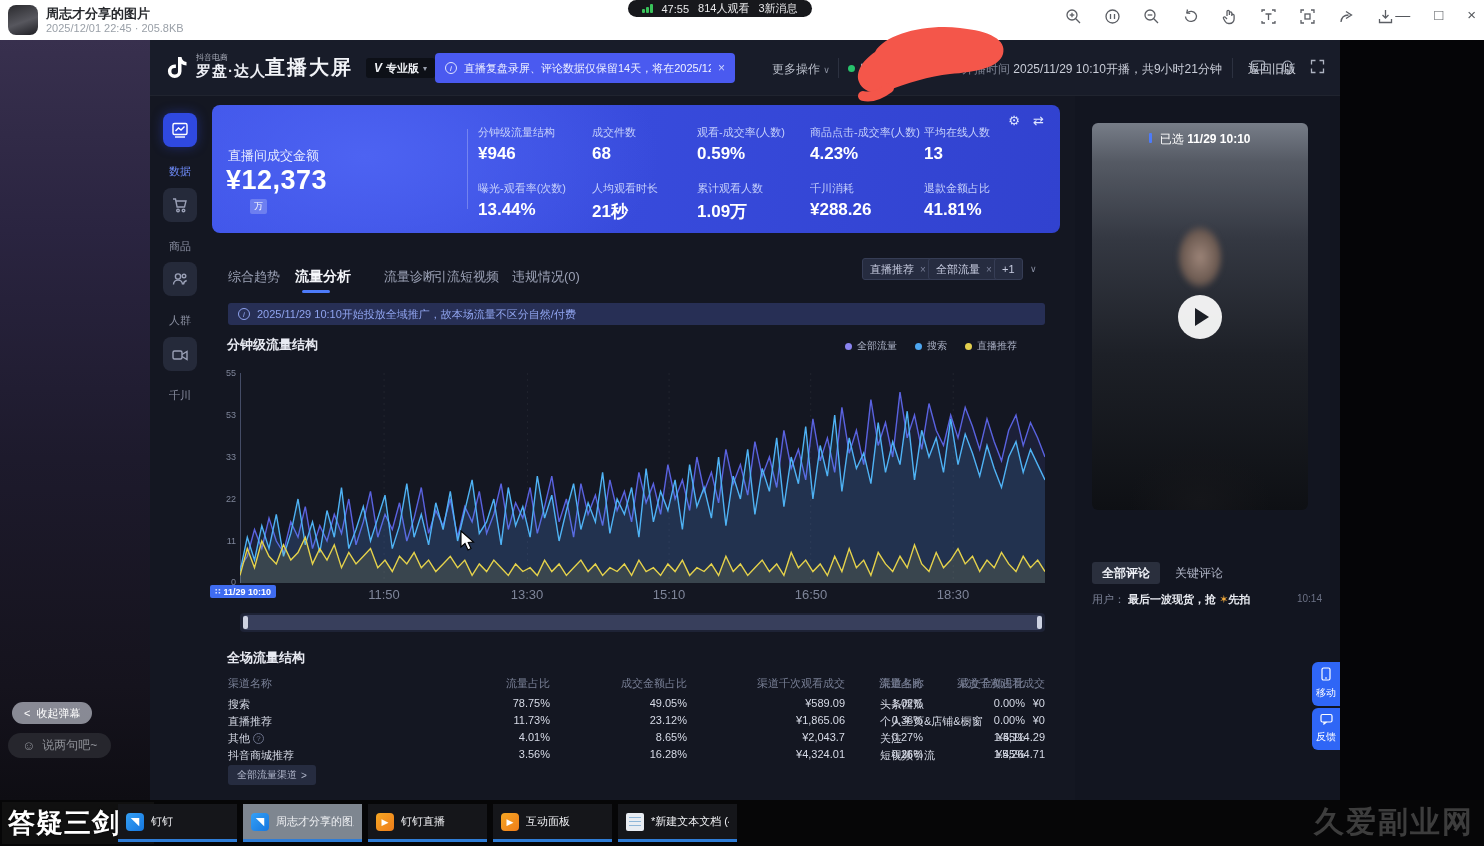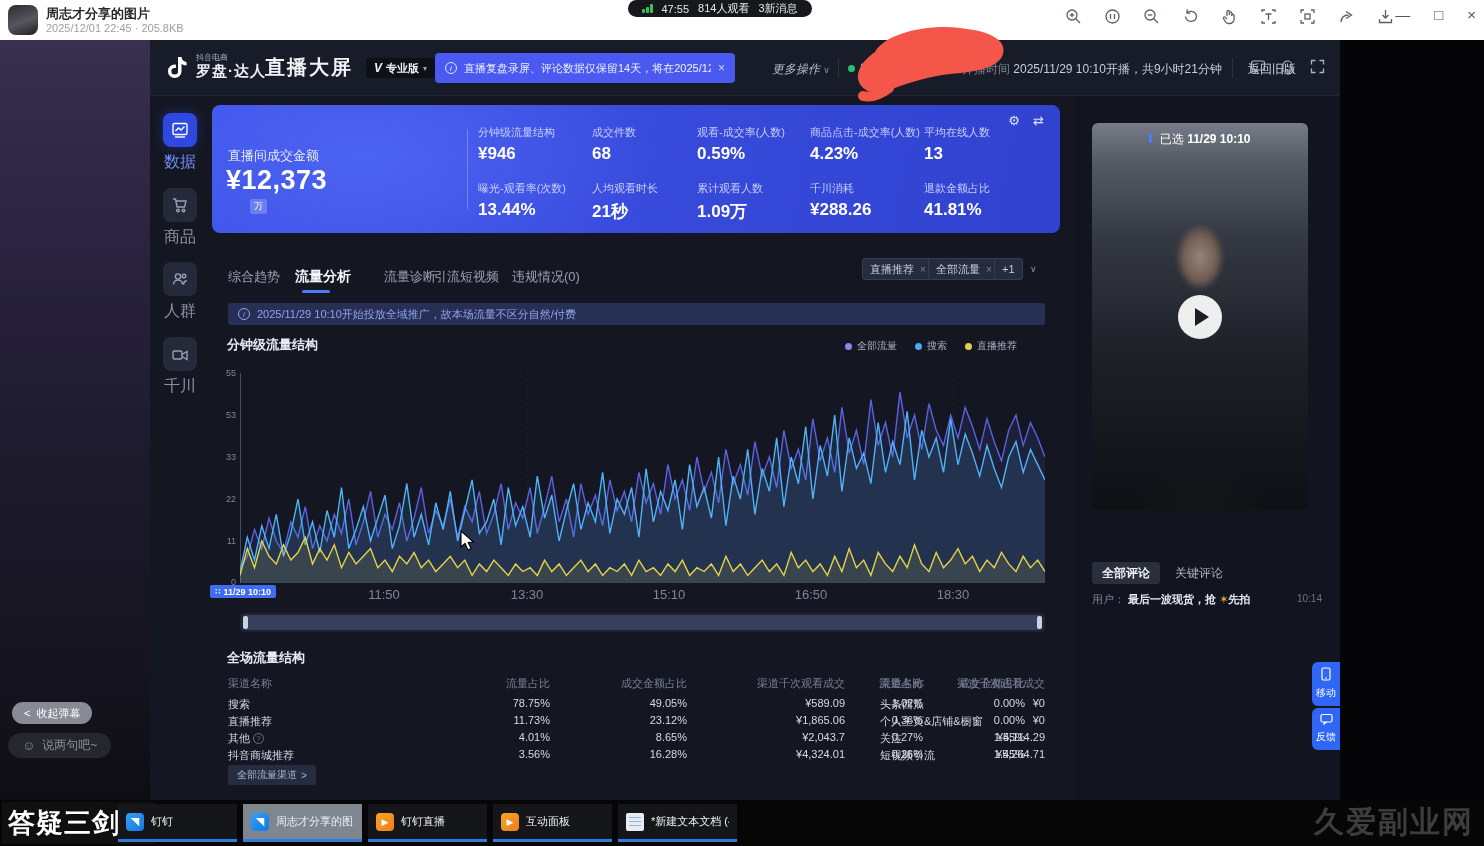--- a/index.html
+++ b/index.html
@@ -47,36 +47,36 @@
   .pro-badge { position:absolute; left:216px; top:18px; height:20px; padding:0 8px; background:#0d1017;
     border-radius:3px; color:#f0f2f6; font-size:11px; font-weight:bold; display:flex; align-items:center; gap:4px; }
   .pro-badge .v { font-style:italic; font-size:12px; }
   .pro-badge .caret { font-size:8px; color:#9aa0ae; }
   .hdr-notice { position:absolute; left:285px; top:13px; width:300px; height:30px; background:#4a5af0;
     border-radius:4px; display:flex; align-items:center; gap:7px; padding:0 10px; }
   .hdr-notice .txt { color:#eef0ff; font-size:11px; white-space:nowrap; overflow:hidden; flex:1; }
   .hdr-notice .x { color:#cdd4ff; font-size:12px; }
   .icirc { display:inline-flex; width:12px; height:12px; border-radius:50%; border:1px solid #dfe4ff;
     color:#eef0ff; font-size:8px; align-items:center; justify-content:center; flex:0 0 auto; font-style:italic; }
-  .hdr-more { position:absolute; left:622px; top:21px; font-size:12px; color:#b8bdc9;font-style:italic; }
+  .hdr-more { position:absolute; left:622px; top:21px; font-size:12px; color:#b8bdc9; }
   .hdr-sep { position:absolute; left:688px; top:18px; width:1px; height:20px; background:#2c3140; }
   .net-dot { position:absolute; left:698px; top:25px; width:7px; height:7px; border-radius:50%; background:#27c26b; }
   .net-label { position:absolute; left:710px; top:21px; font-size:12px; color:#b8bdc9; }
   .live-time { position:absolute; left:812px; top:21px; font-size:12px; color:#c9cdd8; }
   .live-time .lbl { color:#7e8494; }
   .hdr-sep2 { position:absolute; left:1082px; top:18px; width:1px; height:20px; background:#2c3140; }
   .back-old { position:absolute; left:1098px; top:21px; font-size:12px; color:#d2d6df; }
   .hdr-ic { position:absolute; top:19px; color:#aeb4c2; }
 
   
   .nav-item { position:absolute; left:10px; width:40px; text-align:center; }
   .nav-tile { width:34px; height:34px; margin:0 auto; border-radius:8px; background:#252a3a;
     display:flex; align-items:center; justify-content:center; }
   .nav-item.active .nav-tile { background:#2f49e0; box-shadow:0 0 12px #2f49e066; }
-  .nav-lab { margin-top:5px; font-size:16px; color:#8b90a2; }
+  .nav-lab { margin-top:17px; font-size:11px; color:#8b90a2; }
   .nav-item.active .nav-lab { color:#6f8cfa; }
 
   
   .blue-panel { position:absolute; left:62px; top:65px; width:848px; height:128px; border-radius:8px;
     background:radial-gradient(ellipse 420px 220px at 18% 40%, #4d63f2 0%, rgba(77,99,242,0) 70%),
                linear-gradient(100deg,#3e53e8,#3142cf); }
   .hero-label { position:absolute; left:16px; top:42px; font-size:13px; color:#e8ecff; }
   .hero-value { position:absolute; left:14px; top:60px; font-size:27px; font-weight:bold; color:#fff; letter-spacing:.5px; }
   .hero-unit { position:absolute; left:38px; top:94px; font-size:9px; color:#fff;
     background:rgba(255,255,255,.22); padding:1px 4px; border-radius:2px; }

